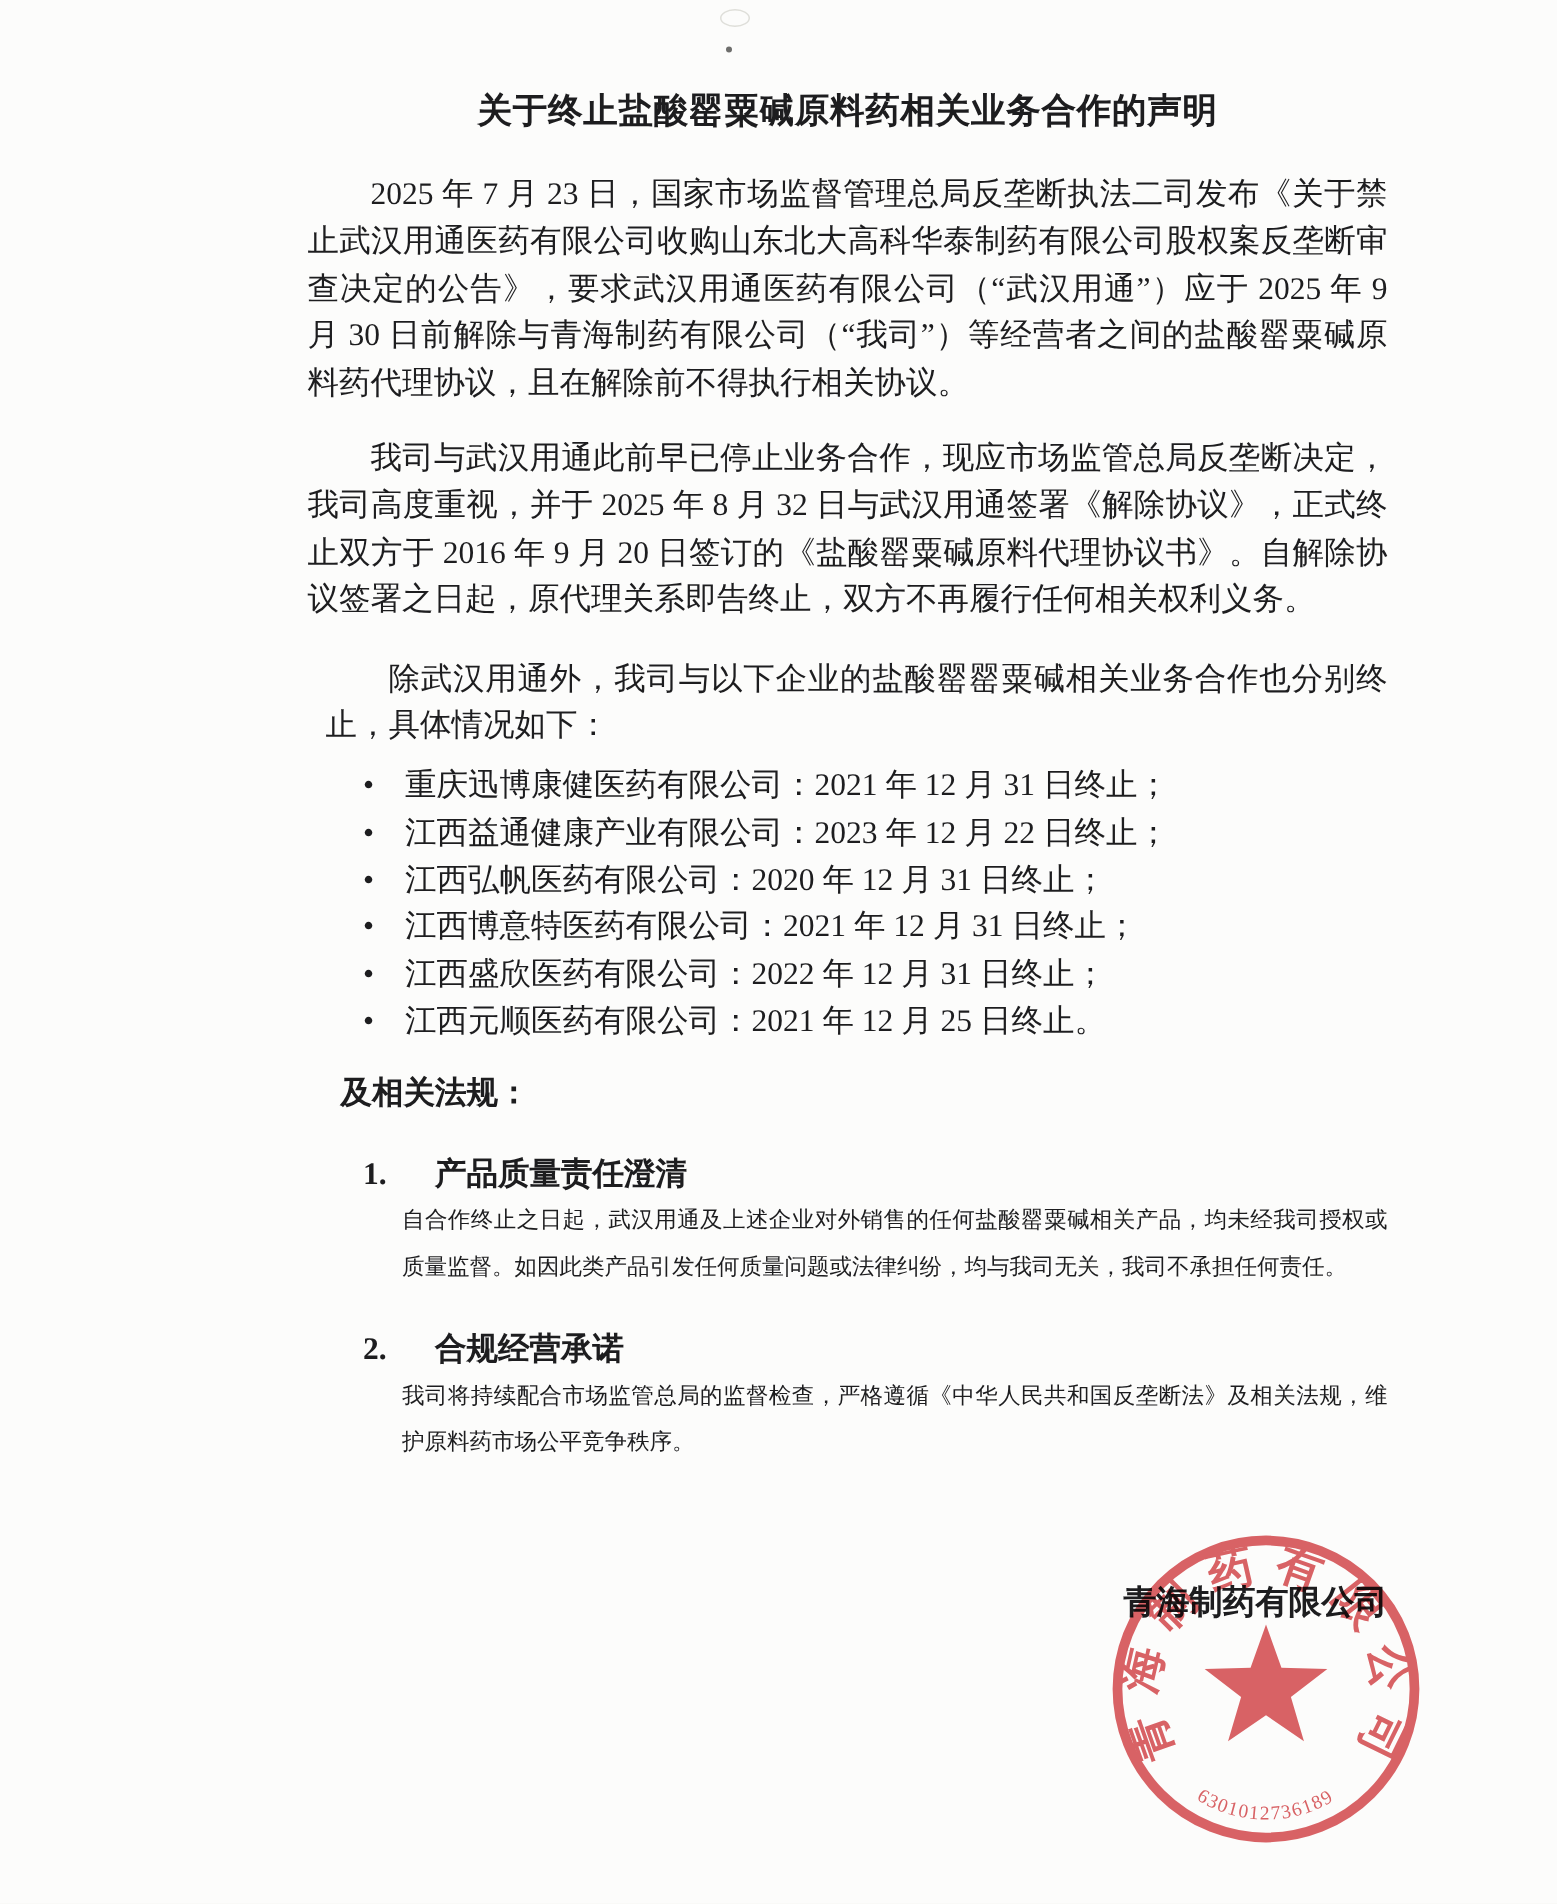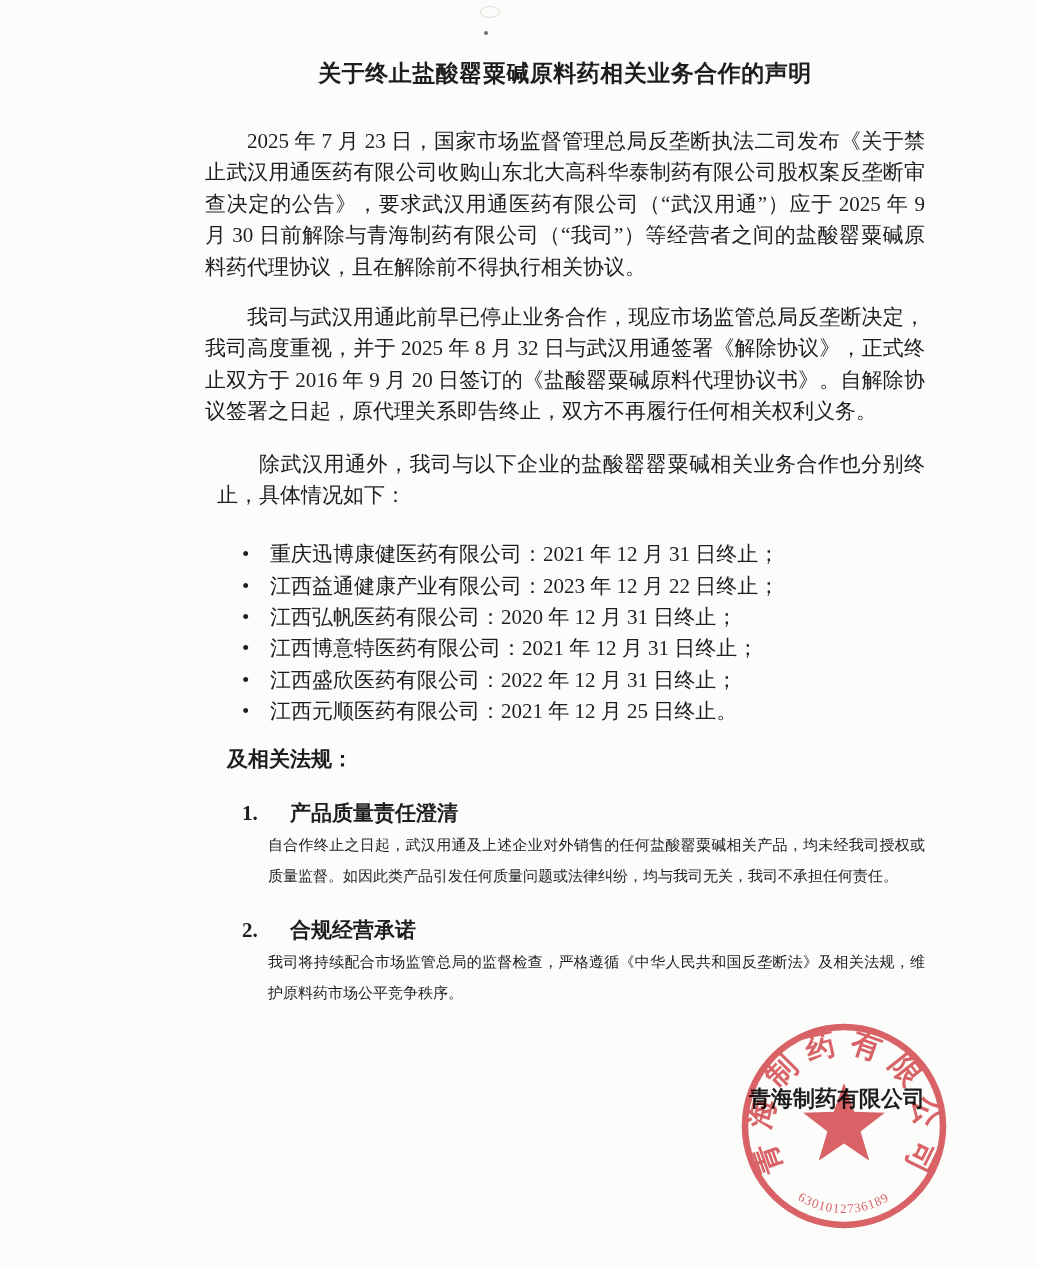--- a/index.html
+++ b/index.html
@@ -28,25 +28,25 @@
     font-weight: 700;
     letter-spacing: 0.5px;
   }
   .para {
     margin: 0;
     font-size: 21px;
     line-height: 31.4px;
     text-align: justify;
     text-indent: 2em;
   }
-  .para.p1 { margin-top: 36px; }
+  .para.p1 { margin-top: 24px; }
   .para.p2 { margin-top: 19px; }
   .para.p3 { margin-top: 21px; margin-left: 12px; }
   ul.term-list {
-    margin: 28px 0 0 0;
+    margin: 9px 0 0 0;
     padding: 0;
     list-style: none;
   }
   ul.term-list li {
     position: relative;
     padding-left: 65px;
     font-size: 21px;
     line-height: 31.3px;
   }
   ul.term-list li::before {

